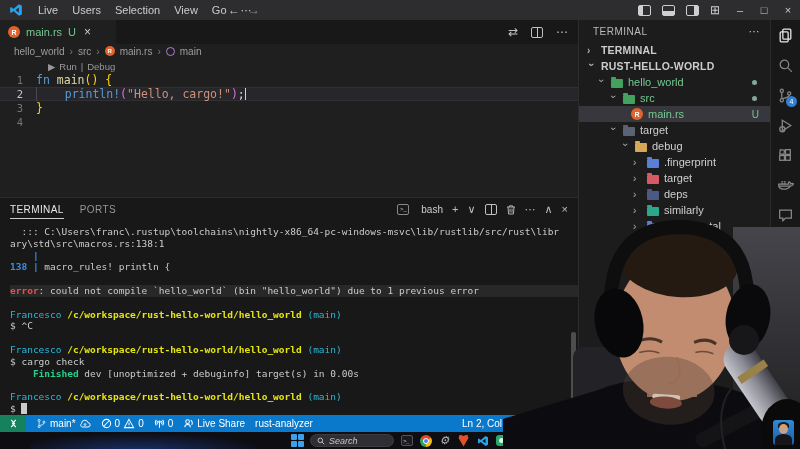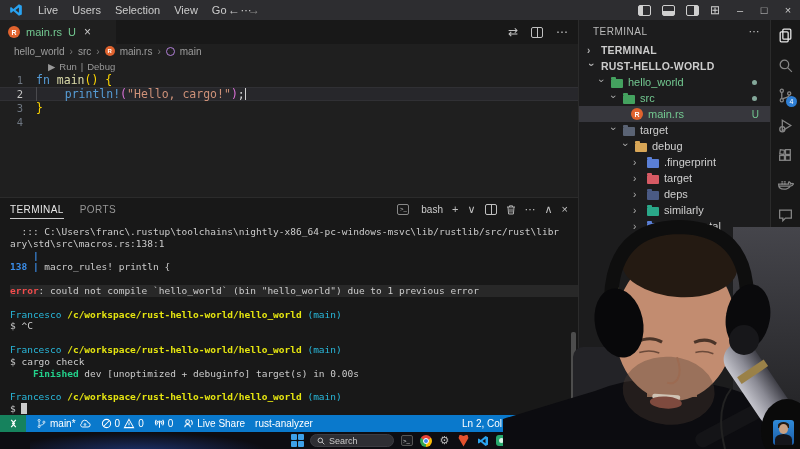--- a/index.html
+++ b/index.html
@@ -121,21 +121,21 @@
   #remote{width:26px;height:17px;background:#16825d;display:flex;align-items:center;justify-content:center;}
   .sbitem{display:flex;align-items:center;gap:3px;margin-left:10px;white-space:nowrap;}
   .sbitem svg{stroke:#ffffff;fill:none;stroke-width:1.1;}
   #sb-lncol{position:absolute;left:452px;}
   #sb-spaces{position:absolute;left:519px;}
 
   
   #taskbar{position:absolute;left:0;top:432px;width:800px;height:17px;background:#0d0d12;z-index:10;}
   #taskbar::before{content:'';position:absolute;left:30px;top:0;width:240px;height:17px;
     background:radial-gradient(ellipse at 45% 120%,rgba(38,78,180,.55),transparent 70%);}
-  #tbgroup{position:absolute;left:291px;top:0;height:17px;display:flex;align-items:center;gap:6px;}
+  #tbgroup{position:absolute;left:291px;top:0;height:17px;display:flex;align-items:center;gap:6px;font-style:italic;}
   #tb-start{width:13px;height:13px;display:grid;grid-template-columns:6px 6px;grid-template-rows:6px 6px;gap:1px;}
   #tb-start i{background:#3da0e8;border-radius:1px;}
   #tb-search{width:84px;height:13px;border-radius:7px;background:#2e2e33;border:1px solid #3c3c42;
     display:flex;align-items:center;gap:4px;padding-left:6px;font-size:9px;color:#c9c9c9;}
   .tbico{width:13px;height:13px;display:flex;align-items:center;justify-content:center;flex-shrink:0;}
   .tb-term{width:12px;height:11px;background:#1b1b1f;border:1px solid #555;border-radius:2px;
     color:#ddd;font-size:6px;display:flex;align-items:center;justify-content:center;}
   .tb-chrome{width:12px;height:12px;border-radius:50%;position:relative;
     background:conic-gradient(from -60deg,#ea4335 0 120deg,#fbbc05 120deg 240deg,#34a853 240deg 360deg);}
   .tb-chrome::after{content:'';position:absolute;inset:3px;background:#4285f4;

